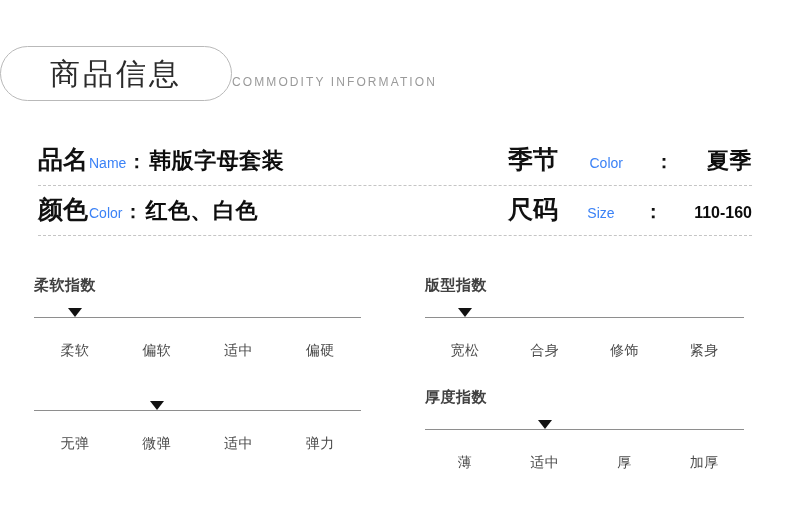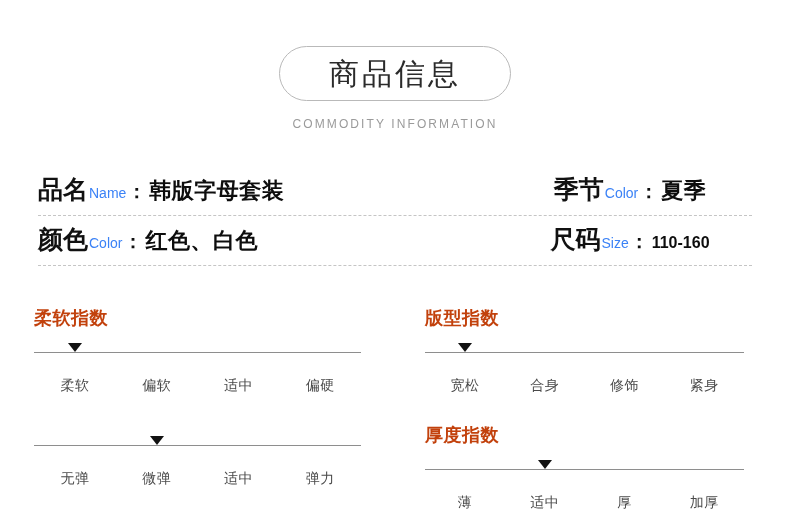--- a/index.html
+++ b/index.html
@@ -13,21 +13,20 @@
     font-family: "Liberation Sans", "DejaVu Sans", sans-serif;
     color: #1a1a1a;
     overflow: hidden;
     position: relative;
   }
 
   
   .header {
     padding-top: 46px;
     display: flex;
-    flex-direction: column;
     align-items: center;
   }
   .title-pill {
     width: 232px;
     height: 55px;
     border: 1px solid #b9b9b9;
     border-radius: 30px;
     display: flex;
     align-items: center;
     justify-content: center;
@@ -56,21 +55,21 @@
   .spec-row {
     display: flex;
     align-items: flex-end;
   }
   .spec-cell {
     display: flex;
     align-items: baseline;
     white-space: nowrap;
   }
   .spec-cell.left  { width: 440px; }
-  .spec-cell.right { flex: 1; justify-content: center; padding-left: 30px; }
+  .spec-cell.right { flex: 1; justify-content: space-between; padding-left: 30px; }
 
   .lab-cn {
     font-size: 25px;
     font-weight: 700;
     color: #111;
     letter-spacing: 0px;
   }
   .lab-en {
     font-size: 14px;
     font-weight: 400;
@@ -107,23 +106,23 @@
   }
   .idx-col {
     width: 50%;
     box-sizing: border-box;
   }
   .idx-col.r { padding-left: 30px; }
   .idx-block { padding-right: 34px; }
   .idx-col.r .idx-block { padding-right: 12px; }
 
   .idx-title {
-    font-size: 18px;
-    font-weight: 700;
-    color: #c2410c;
+    font-size: 15px;
+    font-weight: 700;
+    color: #404040;
     letter-spacing: 0.5px;
   }
   .scale {
     position: relative;
     margin-top: 22px;
   }
   .scale-line {
     height: 0;
     border-top: 1px solid #8e8e8e;
   }

